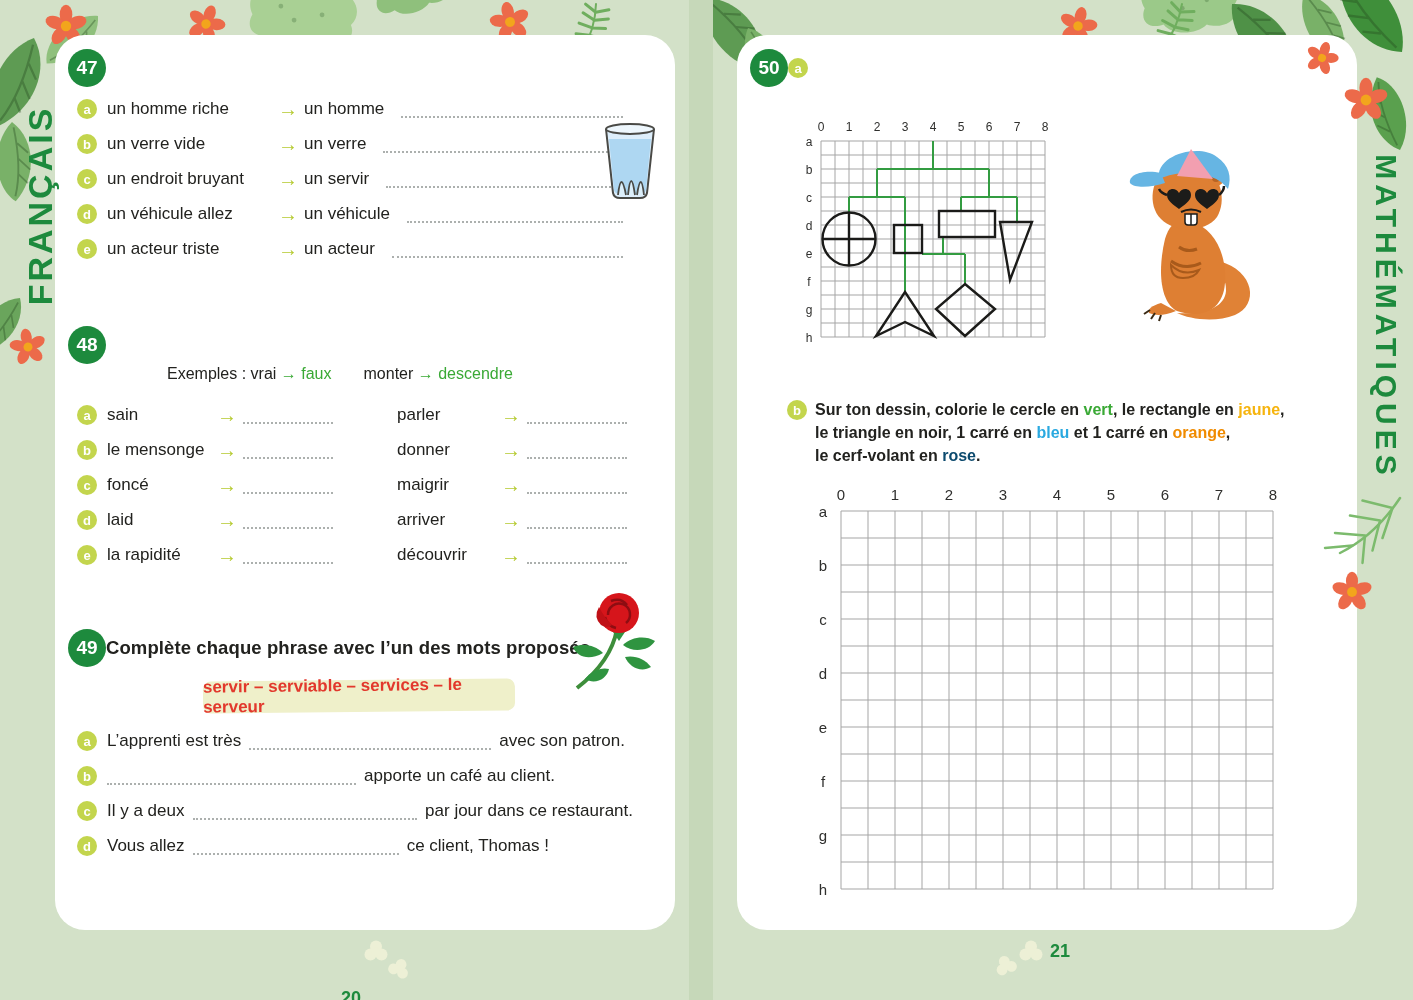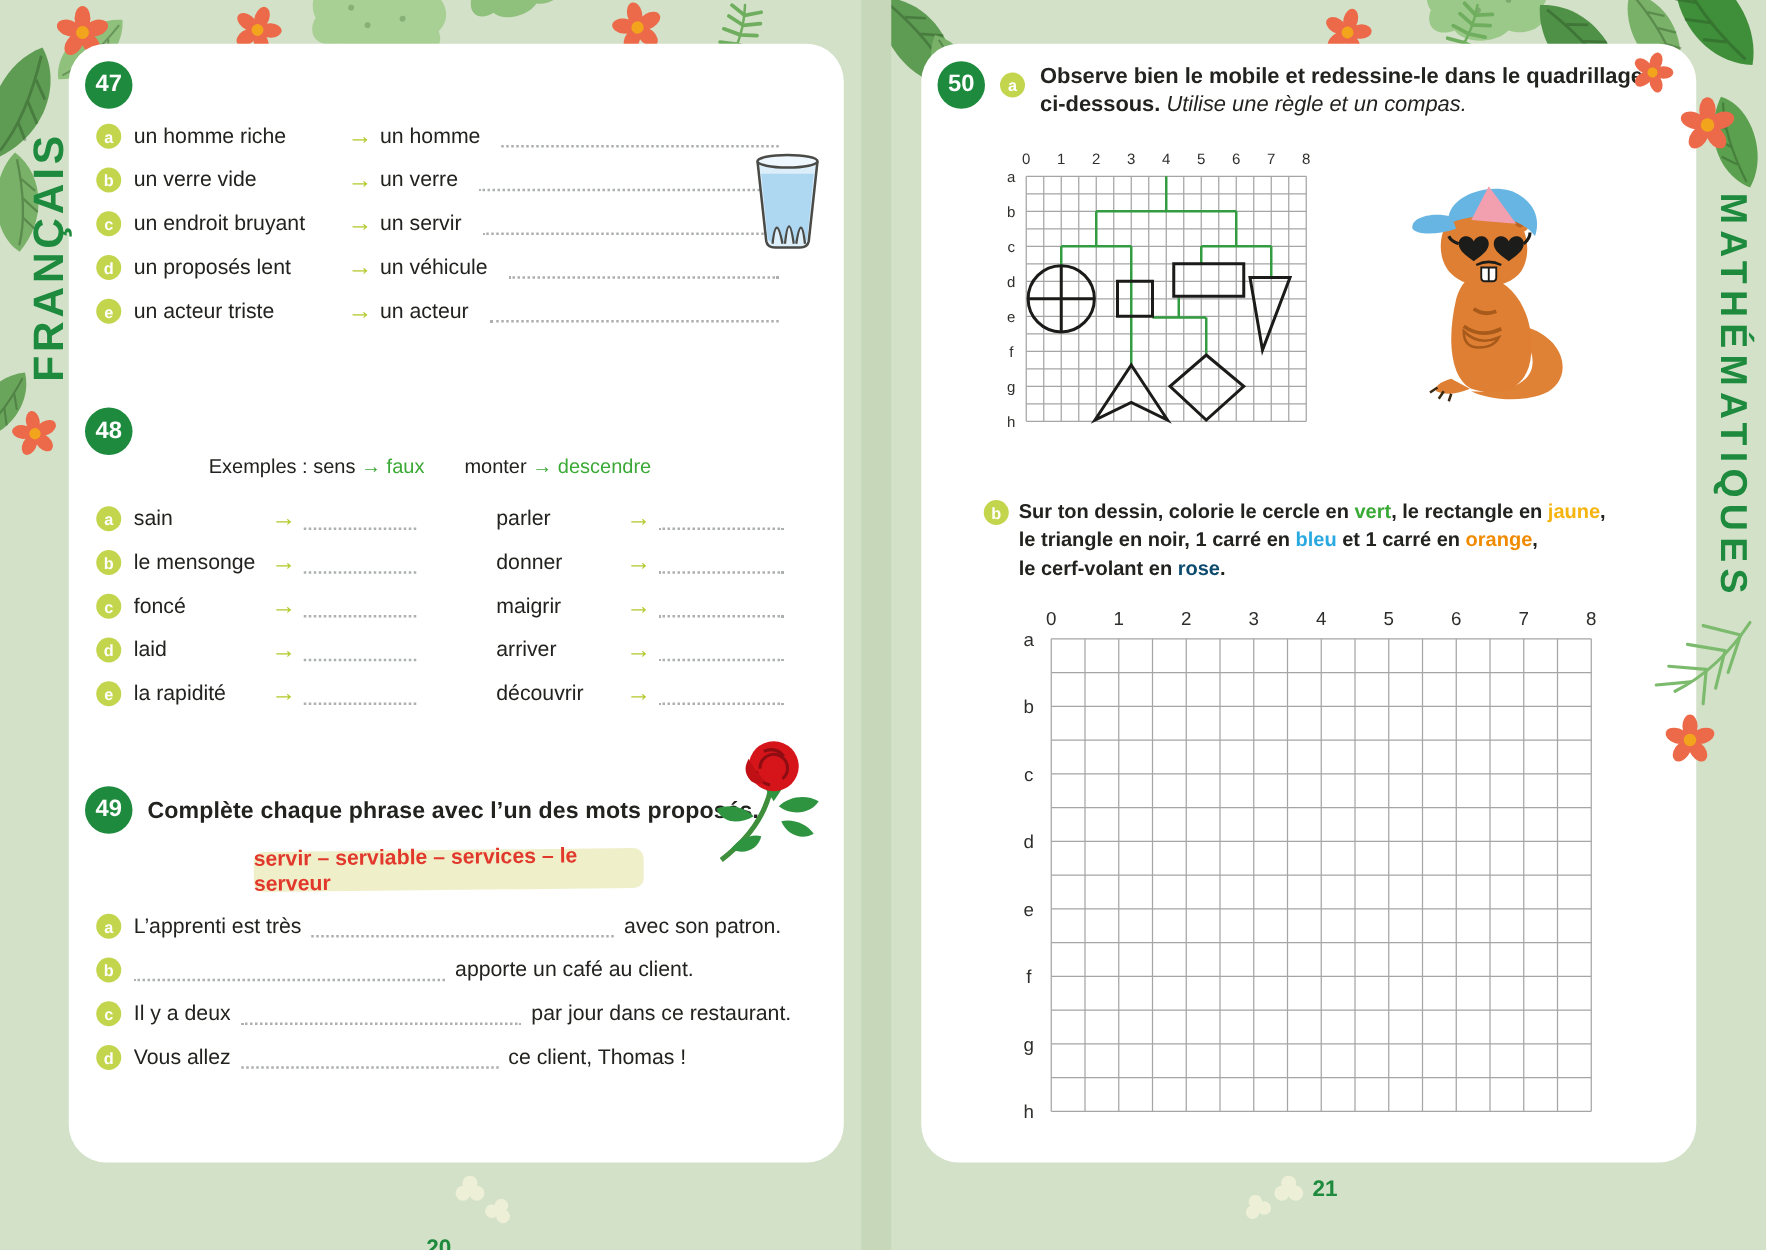--- a/index.html
+++ b/index.html
@@ -7,21 +7,21 @@
   body{position:relative;background:#d3e1c8;font-family:"Liberation Sans",sans-serif;color:#22221f;overflow:hidden}
   .spine{position:absolute;left:689px;top:0;width:24px;height:1000px;background:#c6d8b9;z-index:0}
   .deco{position:absolute;left:0;top:0;width:1413px;height:1000px;pointer-events:none}
   .deco.under{z-index:0}
   .deco.over{z-index:3}
   .card{position:absolute;top:35px;width:620px;height:895px;background:#fff;border-radius:30px;z-index:1}
   .card.l{left:55px}
   .card.r{left:737px}
   .abs{position:absolute}
   
-  .exh{position:absolute;display:flex;align-items:center;gap:12px;left:13px}
+  .exh{position:absolute;display:flex;align-items:center;left:13px}
   .bnum{width:38px;height:38px;border-radius:50%;background:#1d8a3d;color:#fff;font-weight:bold;
         font-size:19px;display:flex;align-items:center;justify-content:center;flex:none}
   .blet{width:20px;height:20px;border-radius:50%;background:#c3d54d;color:#fff;font-weight:bold;
         font-size:13px;display:flex;align-items:center;justify-content:center;flex:none}
   .ttl{font-size:18.5px;font-weight:bold;letter-spacing:.1px}
   .ttl50{font-size:17.5px;font-weight:bold;line-height:23px;width:505px}
   .ttl50 .it{font-style:italic;font-weight:normal}
   
   .row{display:flex;align-items:center;height:22px;margin-bottom:13px;font-size:17px}
   .row .blet{margin-right:10px}
@@ -138,21 +138,21 @@
     </div>
     <div class="row">
       <span class="blet">c</span>
       <span class="p47">un endroit bruyant</span>
       <span class="arrow">→</span>
       <span class="stem">un servir</span>
       <span class="dots"></span>
     </div>
     <div class="row">
       <span class="blet">d</span>
-      <span class="p47">un proposés lent</span>
+      <span class="p47">un véhicule allez</span>
       <span class="arrow">→</span>
       <span class="stem">un véhicule</span>
       <span class="dots"></span>
     </div>
     <div class="row">
       <span class="blet">e</span>
       <span class="p47">un acteur triste</span>
       <span class="arrow">→</span>
       <span class="stem">un acteur</span>
       <span class="dots"></span>
@@ -163,21 +163,21 @@
     <path d="M5,8 L12,72 Q13,77 19,77 L39,77 Q45,77 46,72 L53,8" fill="#ddeefb" stroke="#4a4a46" stroke-width="2"></path>
     <path d="M8,18 L13,69 Q14,73 19,73 L39,73 Q44,73 45,69 L50,18 Z" fill="#aed7f2"></path>
     <ellipse cx="29" cy="8" rx="24" ry="5" fill="#eef7fd" stroke="#4a4a46" stroke-width="2"></ellipse>
     <path d="M17,74 Q20,48 25,74 M27,74 Q30,46 34,74 M36,74 Q40,48 43,74" fill="#dceffa" stroke="#4a4a46" stroke-width="1.8"></path>
   </svg>
 
   <div class="exh" style="top:291px">
     <span class="bnum">48</span>
   </div>
 
-  <div class="exline" style="left:112px;top:330px;width:300px"><span class="sg-ink">Exemples : sens </span><span class="sg-green">→</span><span class="sg-green"> faux</span><span class="sg-ink">  monter </span><span class="sg-green">→</span><span class="sg-green"> descendre</span></div>
+  <div class="exline" style="left:112px;top:330px;width:300px"><span class="sg-ink">Exemples : vrai </span><span class="sg-green">→</span><span class="sg-green"> faux</span><span class="sg-ink">  monter </span><span class="sg-green">→</span><span class="sg-green"> descendre</span></div>
 
   <div class="abs" style="left:22px;top:369px;width:550px">
     <div class="row">
       <span class="blet">a</span>
       <span class="w48l">sain</span>
       <span class="arrow">→</span>
       <span class="d48a"></span>
       <span class="sp48"></span>
       <span class="w48r">parler</span>
       <span class="arrow">→</span>
@@ -271,24 +271,20 @@
       <span class="after">ce client, Thomas !</span>
     </div>
   </div>
 </div>
 
 <div class="card r">
 
   <div class="exh" style="top:14px;align-items:flex-start">
     <span class="bnum">50</span>
     <span class="blet" style="margin-top:9px">a</span>
-    <div class="ttl50">
-      <span>Observe bien le mobile et redessine-le dans le quadrillage ci-dessous.</span>
-      <span class="it">Utilise une règle et un compas.</span>
-    </div>
   </div>
 
   <svg class="abs" style="left:56px;top:80px" width="258" height="232" viewBox="0 0 258 232">
     <g>
         <line x1="28" y1="26" x2="28" y2="222" stroke="#a5a5a5" stroke-width="1"></line>
         <line x1="42" y1="26" x2="42" y2="222" stroke="#a5a5a5" stroke-width="1"></line>
         <line x1="56" y1="26" x2="56" y2="222" stroke="#a5a5a5" stroke-width="1"></line>
         <line x1="70" y1="26" x2="70" y2="222" stroke="#a5a5a5" stroke-width="1"></line>
         <line x1="84" y1="26" x2="84" y2="222" stroke="#a5a5a5" stroke-width="1"></line>
         <line x1="98" y1="26" x2="98" y2="222" stroke="#a5a5a5" stroke-width="1"></line>

